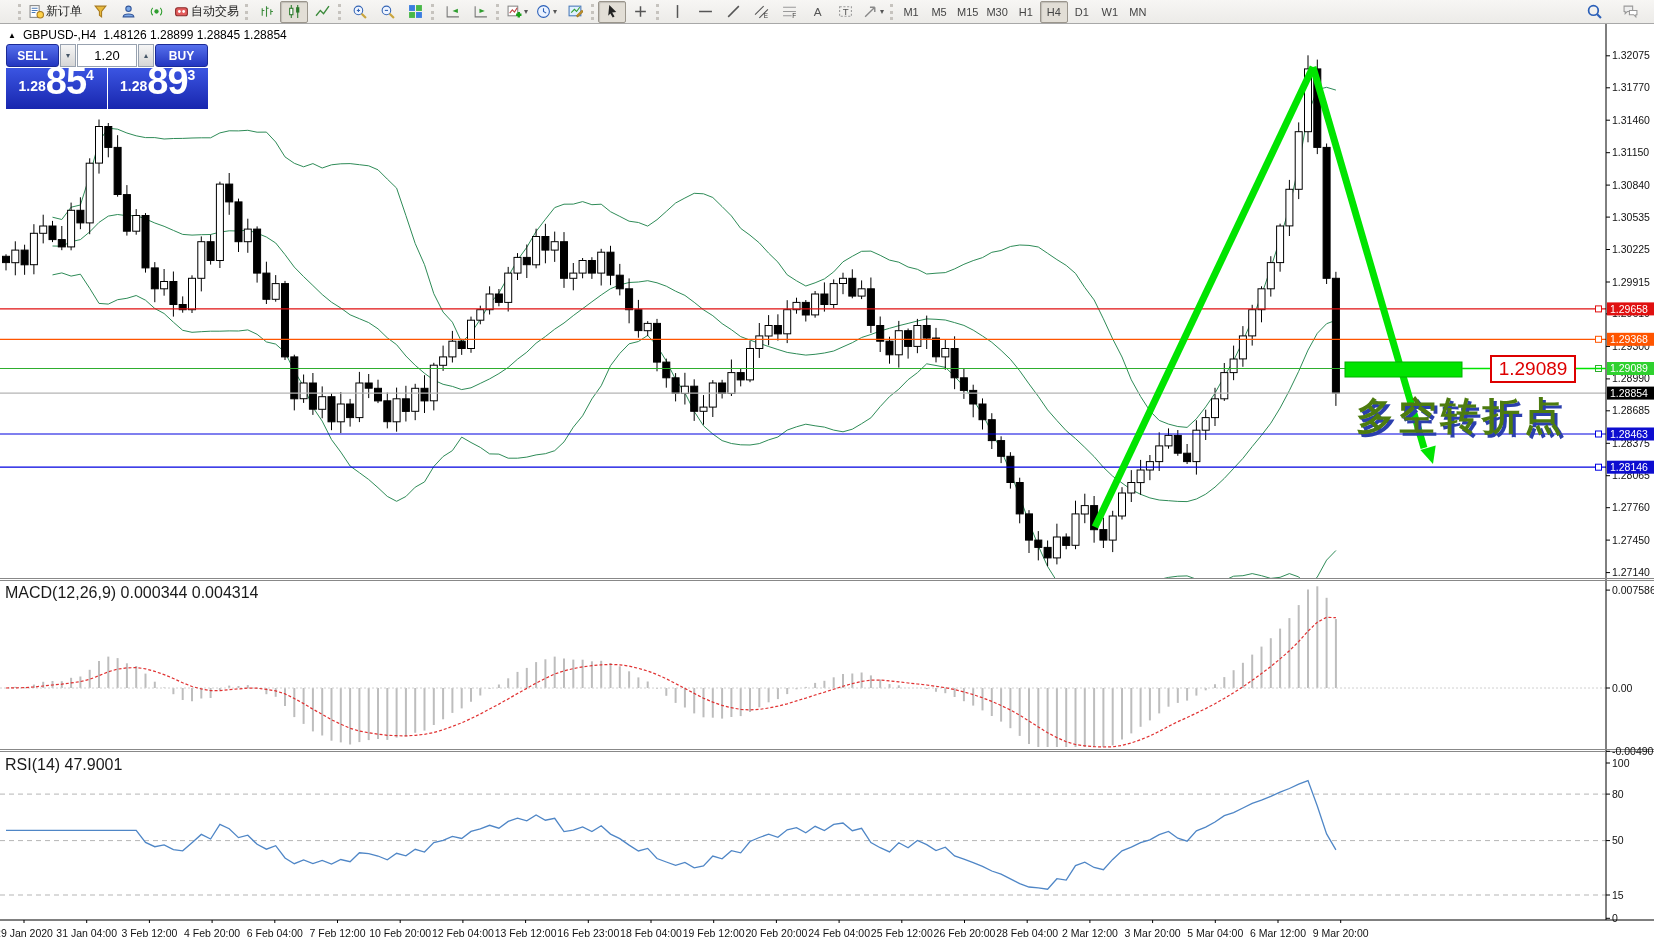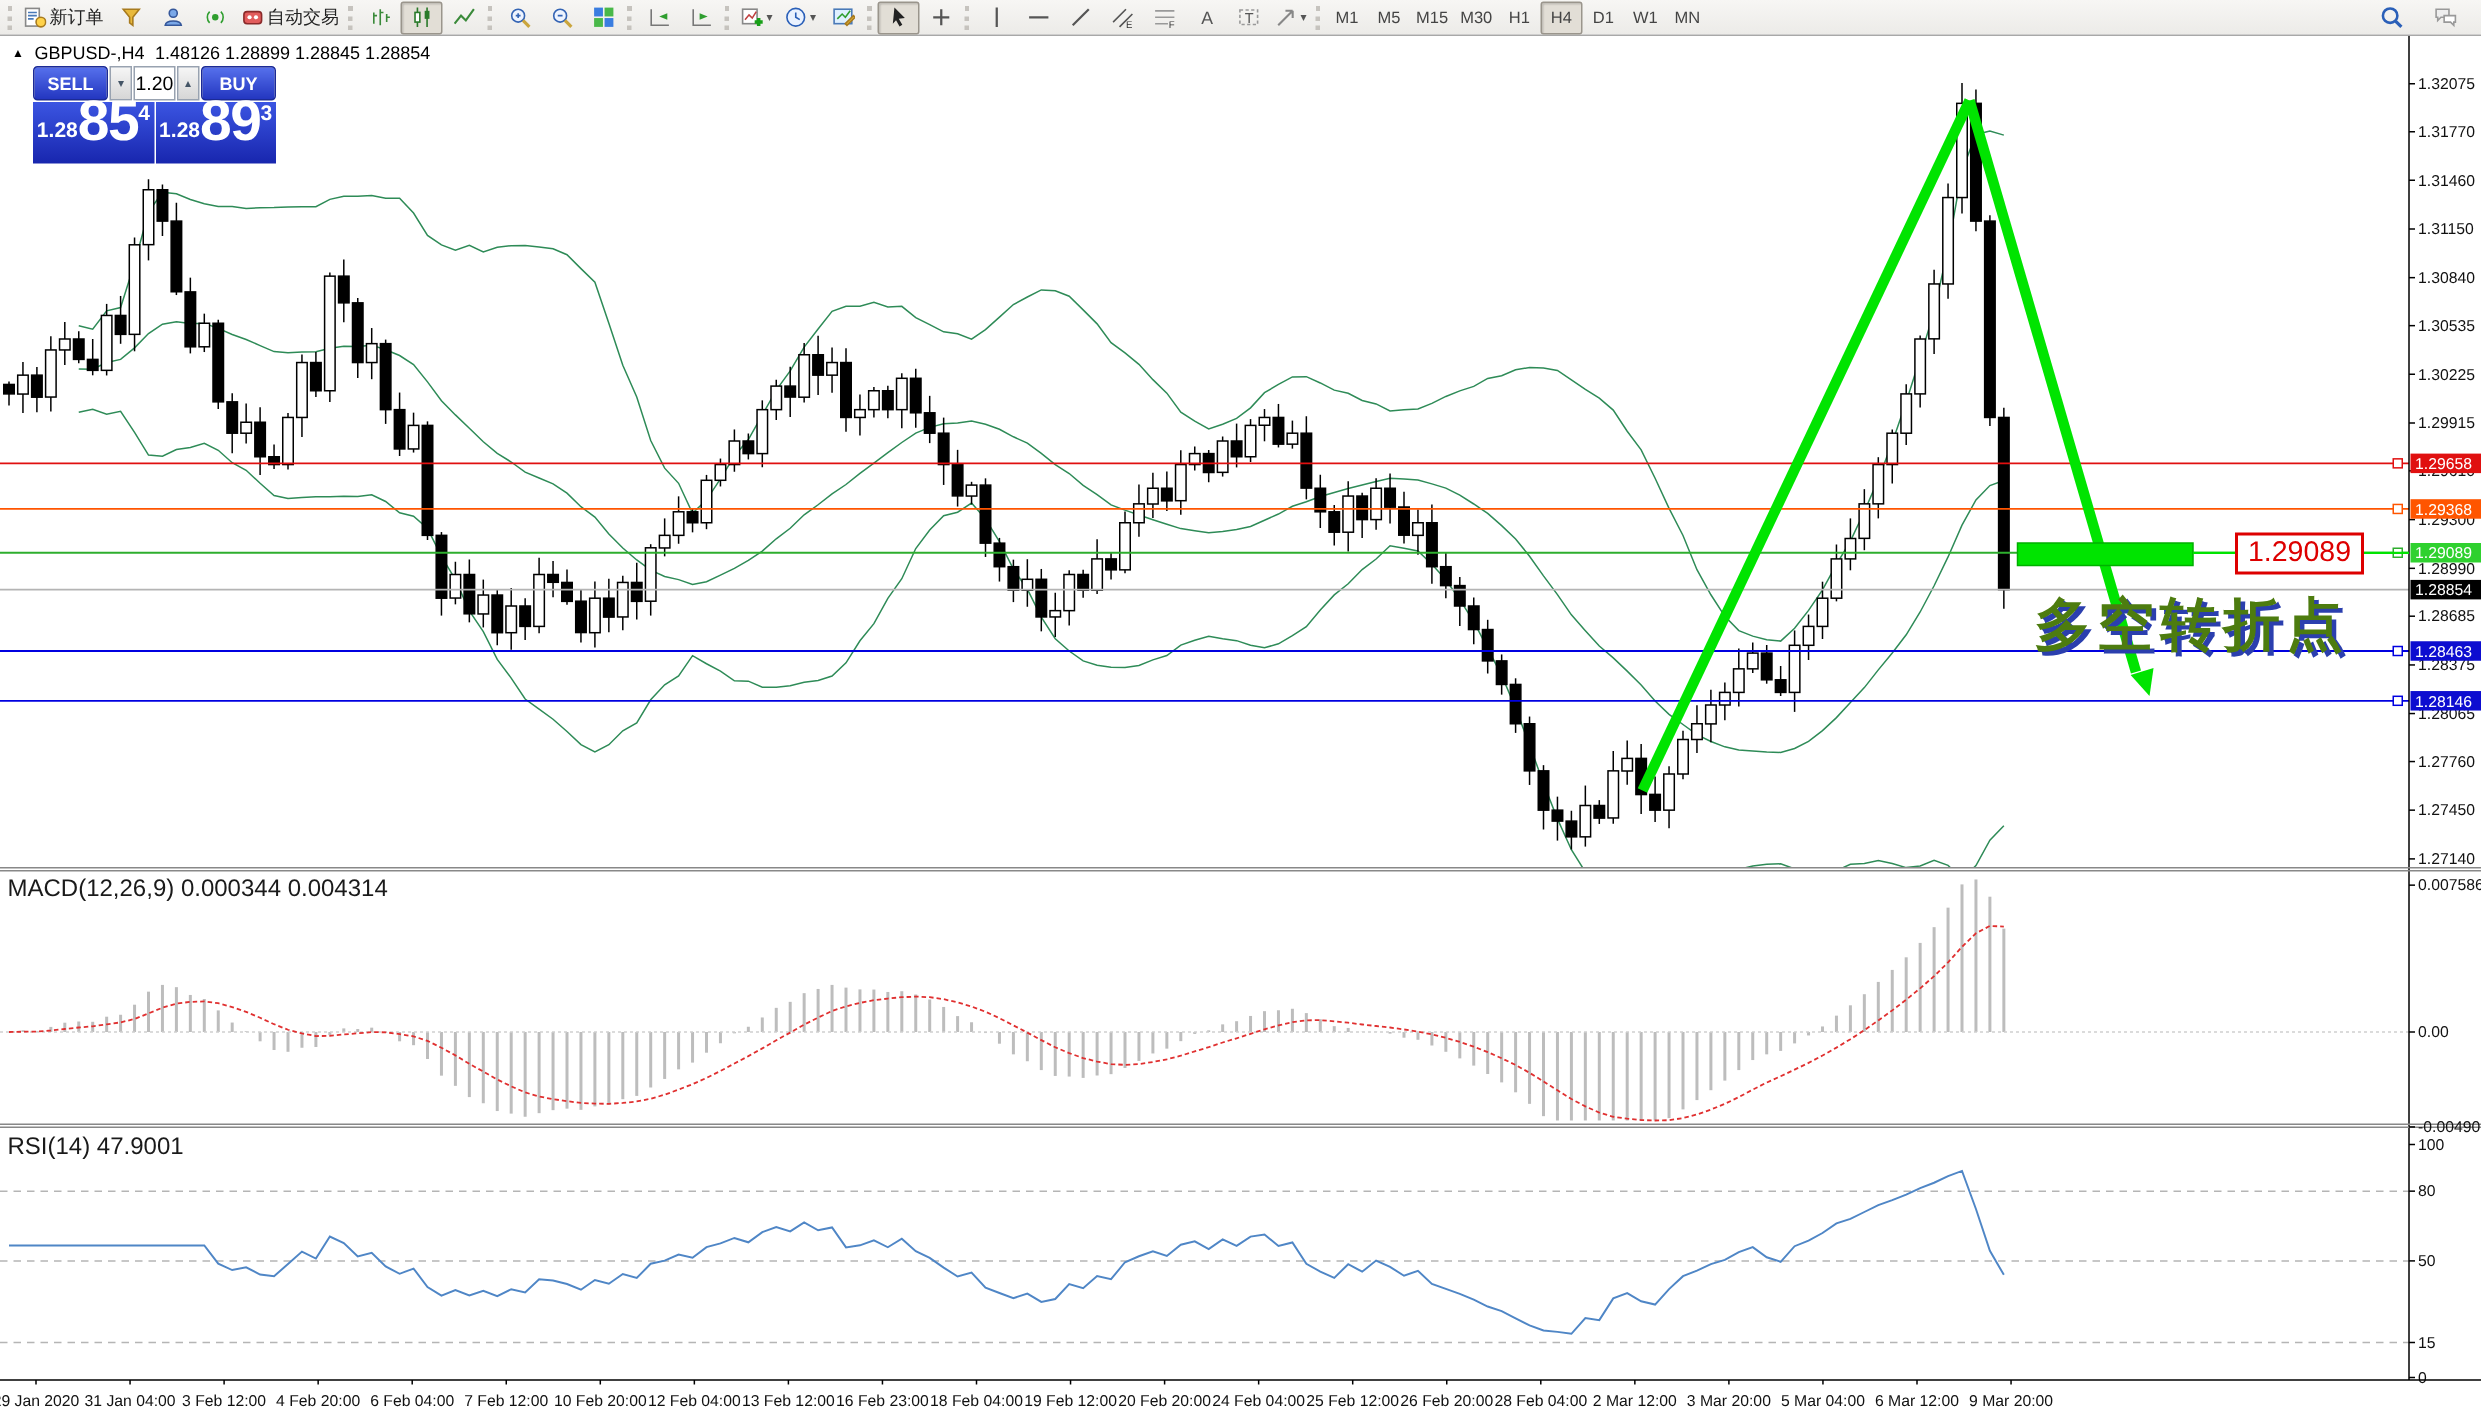--- a/index.html
+++ b/index.html
@@ -1,21 +1,21 @@
 <!DOCTYPE html>
 <html><head>
 <meta charset="utf-8">
 <style>
   html,body{margin:0;padding:0;background:#fff;}
   #app{position:relative;width:1654px;height:947px;overflow:hidden;background:#fff;
        font-family:"Liberation Sans","DejaVu Sans",sans-serif;}
   
   .toolbar{position:absolute;left:0;top:0;width:1654px;height:24px;display:flex;align-items:center;
            background:linear-gradient(#f7f6f4,#ecebe8);border-bottom:1px solid #a8a8a8;box-sizing:border-box;}
-  .tb-groups{display:flex;align-items:center;flex:1;height:100%;padding-left:3px;}
+  .tb-groups{display:flex;align-items:center;flex:1;height:100%;padding-left:16px;}
   .tgroup{display:flex;align-items:center;height:100%;}
   .tgroup::before{content:"";display:block;width:0;height:16px;border-left:3px dotted #c6c3be;margin:0 4px 0 2px;}
   .tbtn{height:20px;min-width:20px;padding:0 3px;display:flex;align-items:center;justify-content:center;gap:2px;
         border:1px solid transparent;border-radius:2px;font-size:12px;color:#333;cursor:default;}
   .tbtn.active{background:#e2ded6;border:1px solid #9a958c;box-shadow:inset 1px 1px 1px rgba(0,0,0,.15);}
   .tbtn .tlabel{font-size:12px;color:#222;white-space:nowrap;}
   .tbtn .tcaret{font-size:8px;color:#555;}
   .tbtn.tf .tlabel{font-size:11px;color:#444;}
   .ticon{display:flex;align-items:center;}
   .ticon svg{display:block;}
@@ -27,21 +27,21 @@
   .chart-header{position:absolute;left:8px;top:28px;z-index:5;font-size:12px;color:#000;
                 display:flex;gap:7px;align-items:center;}
   .hdr-tri{font-size:8px;color:#000;}
   .panel-label{position:absolute;left:5px;font-size:16px;color:#1a1a1a;z-index:4;}
   .price-flag{position:absolute;left:1490px;top:355px;width:82px;height:24px;border:2px solid #dd0000;
               background:#fff;color:#dd0000;font-size:19px;display:flex;align-items:center;
               justify-content:center;z-index:6;}
   .cn-note{position:absolute;left:1356px;top:391px;font-size:38px;font-weight:bold;color:#4d7c0f;
            text-shadow:3px 3px 0 #2b3fae;letter-spacing:4px;z-index:6;white-space:nowrap;}
   
-  .trade-widget{position:absolute;left:22px;top:44px;width:162px;z-index:6;}
+  .trade-widget{position:absolute;left:6px;top:44px;width:202px;z-index:6;}
   .tw-row1{display:flex;height:23px;gap:1px;}
   .tw-btn{width:53px;background:linear-gradient(#5670ec,#2336c0);color:#fff;font-size:12px;font-weight:bold;
           display:flex;align-items:center;justify-content:center;border:1px solid #1b2a96;border-radius:3px;box-sizing:border-box;}
   .tw-spin{width:16px;background:linear-gradient(#f6f6f6,#d6d6d6);border:1px solid #98a2b0;display:flex;
            align-items:center;justify-content:center;font-size:8px;color:#456;box-sizing:border-box;}
   .tw-vol{flex:1;background:#fff;border:1px solid #98a2b0;display:flex;align-items:center;
           justify-content:center;font-size:13px;color:#000;box-sizing:border-box;}
   .tw-row2{display:flex;gap:1px;margin-top:1px;height:41px;}
   .tw-price{flex:1;background:linear-gradient(#3b55e2,#1826ae);color:#fff;display:flex;align-items:flex-end;
             justify-content:center;padding-bottom:12px;}

